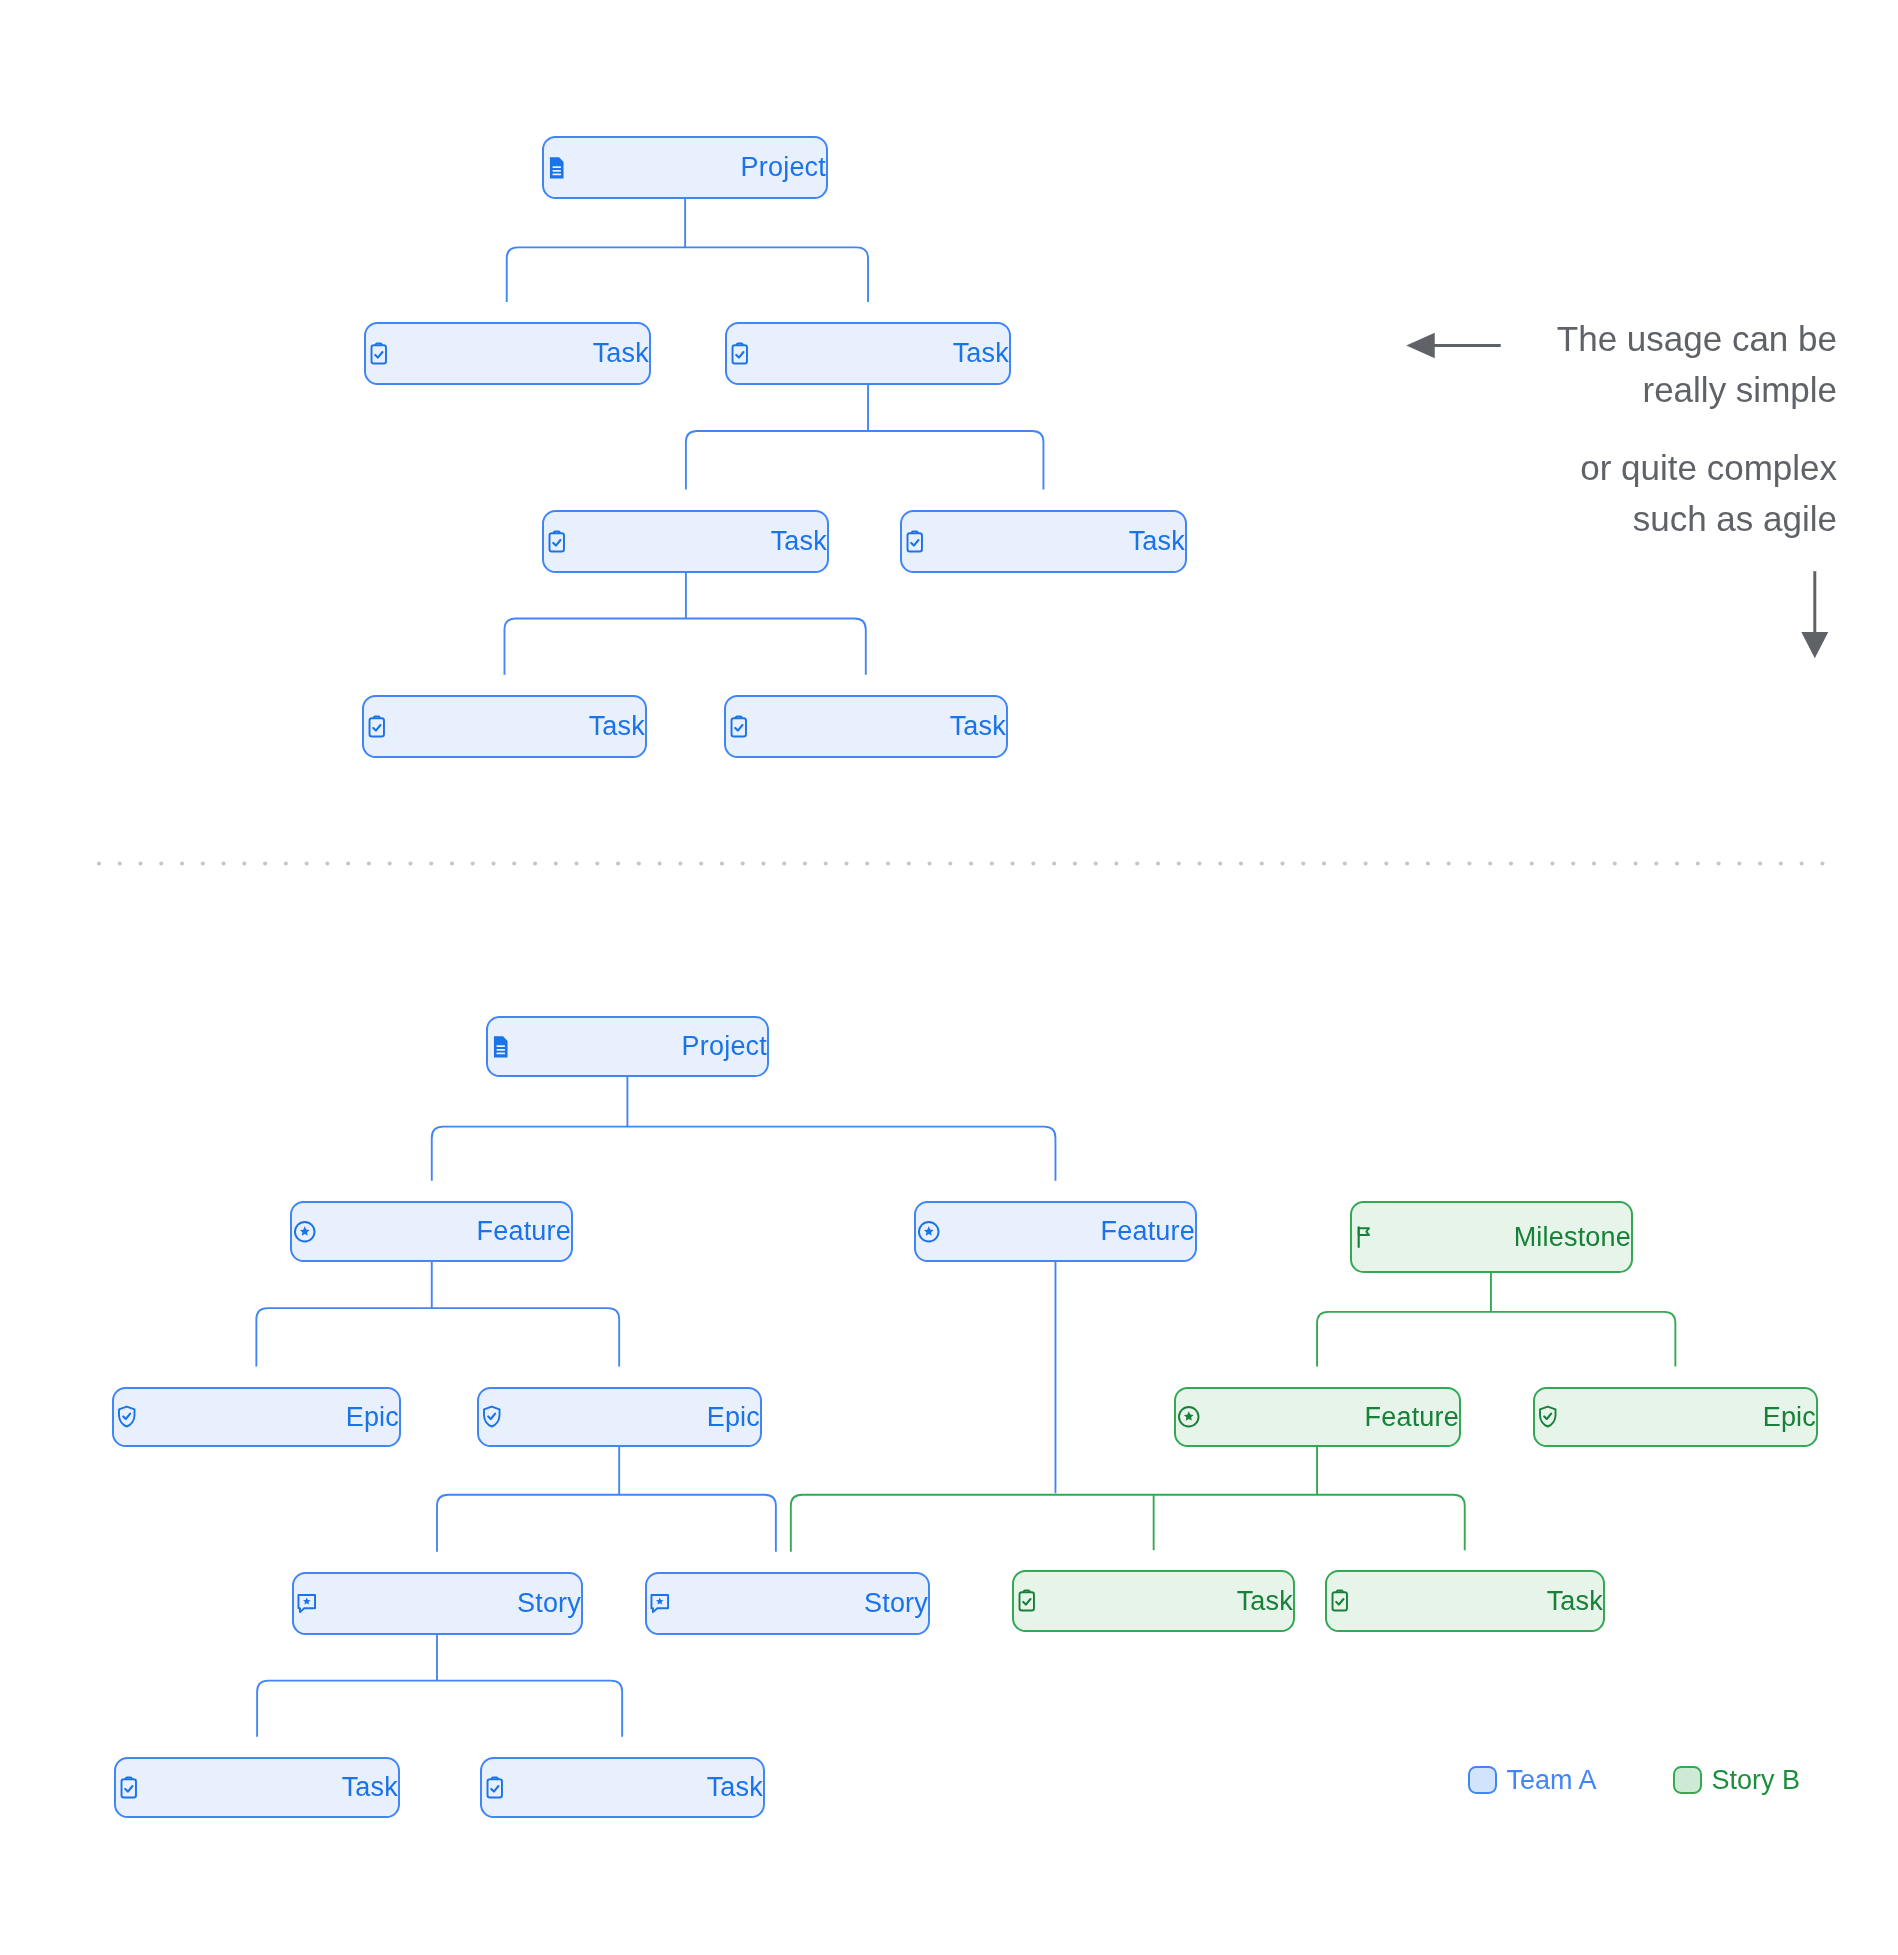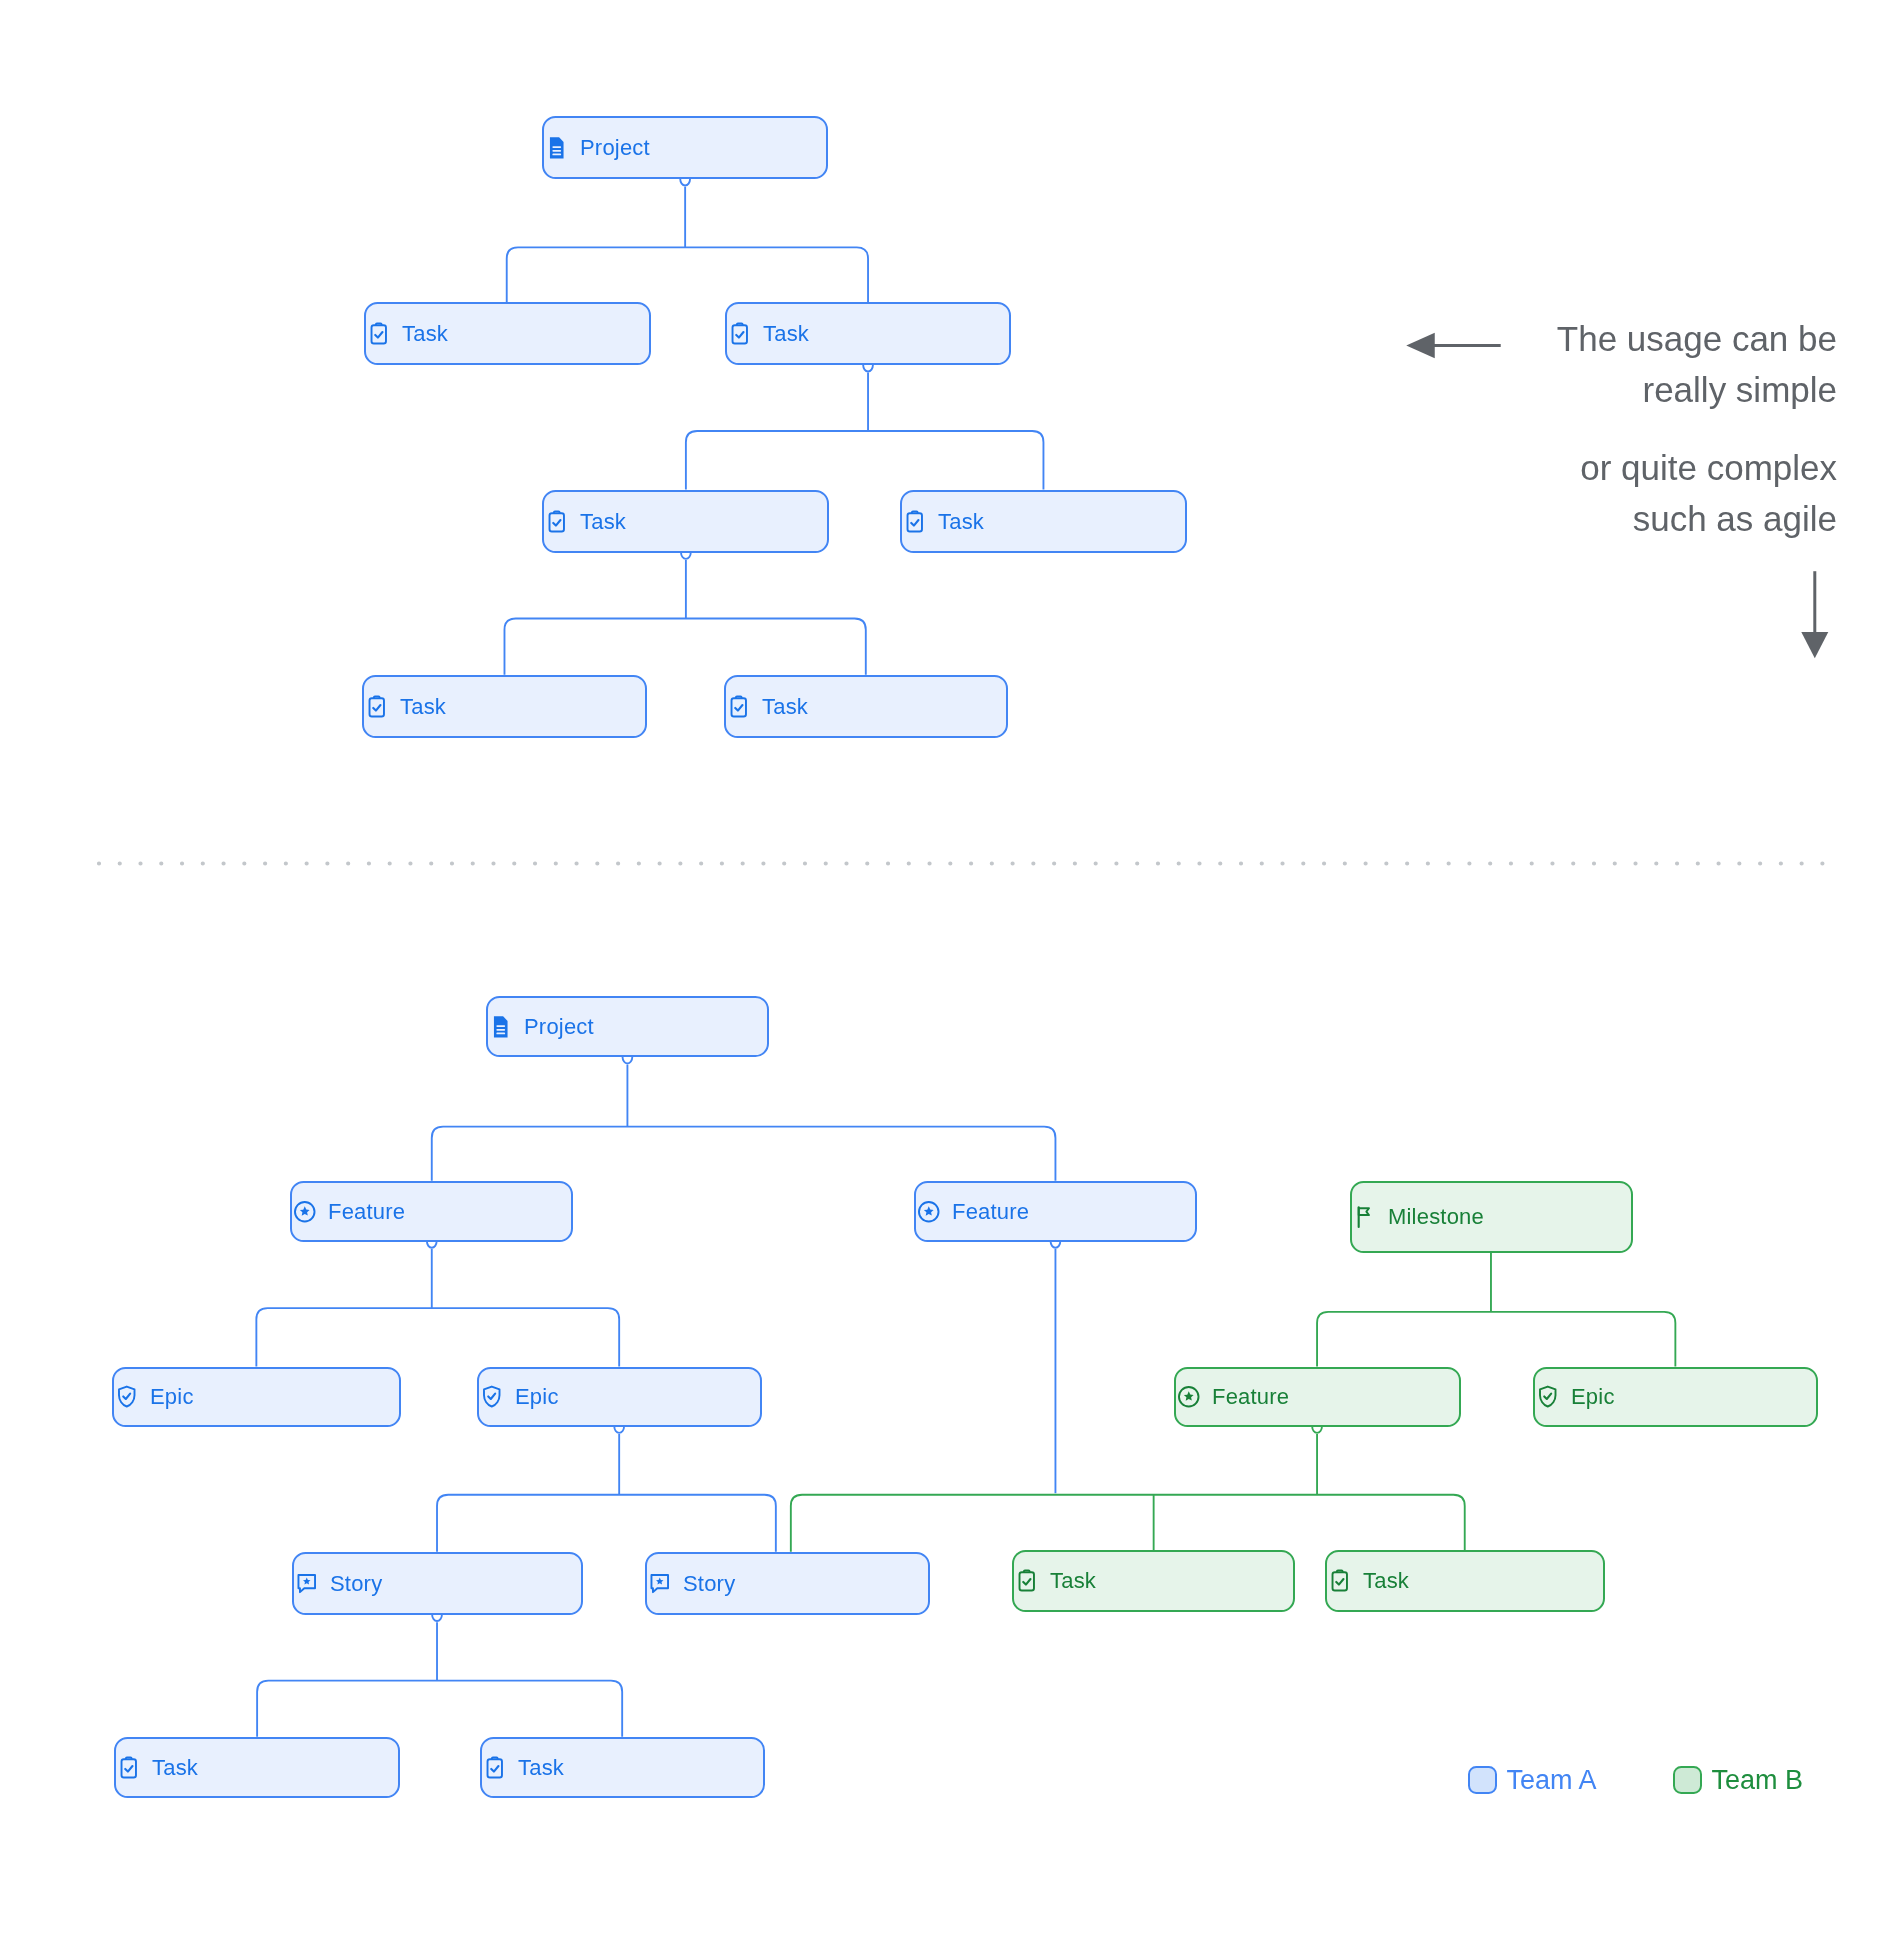--- a/index.html
+++ b/index.html
@@ -1,21 +1,21 @@
 <!DOCTYPE html>
 <html style="font-size:12px"><head>
 <meta charset="utf-8">
 <style>
   html,body{margin:0;padding:0;background:#ffffff;}
   .stage{position:relative;width:1898px;height:1955px;background:#ffffff;overflow:hidden;
          font-family:"Liberation Sans",sans-serif;}
   svg.layer{position:absolute;left:0;top:0;}
-  .node{position:absolute;display:flex;align-items:center;justify-content:flex-start;
-        gap:10.5px;border-radius:13.5px;box-sizing:border-box;font-size:22px;font-weight:500;
-        letter-spacing:0.2px;}
+  .node{position:absolute;display:flex;align-items:center;justify-content:space-between;
+        gap:10.5px;border-radius:13.5px;box-sizing:border-box;font-size:27px;font-weight:500;
+        letter-spacing:0.2px;margin-top:20px;}
   .node.blue{background:#e8f0fe;border:2.2px solid #4285f4;color:#1a73e8;}
   .node.green{background:#e6f4ea;border:2.2px solid #34a853;color:#188038;}
   .node svg{flex:0 0 auto;}
   .note{position:absolute;left:1312px;width:525px;text-align:right;color:#5f6368;
         font-size:35px;line-height:51px;font-weight:400;}
   .legend-item{position:absolute;display:flex;align-items:center;height:34px;}
   .swatch{width:28.5px;height:28.5px;border-radius:8.2px;box-sizing:border-box;}
   .swatch.blue{background:#d2e3fc;border:2.2px solid #4285f4;}
   .swatch.green{background:#ceead6;border:2.2px solid #34a853;}
   .legend-label{margin-left:10px;font-size:27px;font-weight:500;}
@@ -250,17 +250,17 @@
       </svg>
     <span>Task</span>
   </div>
 
   <div class="legend-item" style="left:1468px;top:1763px">
     <div class="swatch blue"></div>
     <div class="legend-label blue">Team A</div>
   </div>
   <div class="legend-item" style="left:1673px;top:1763px">
     <div class="swatch green"></div>
-    <div class="legend-label green">Team B</div>
+    <div class="legend-label green">Story B</div>
   </div>
 
 </div>
 
 
 </body></html>

